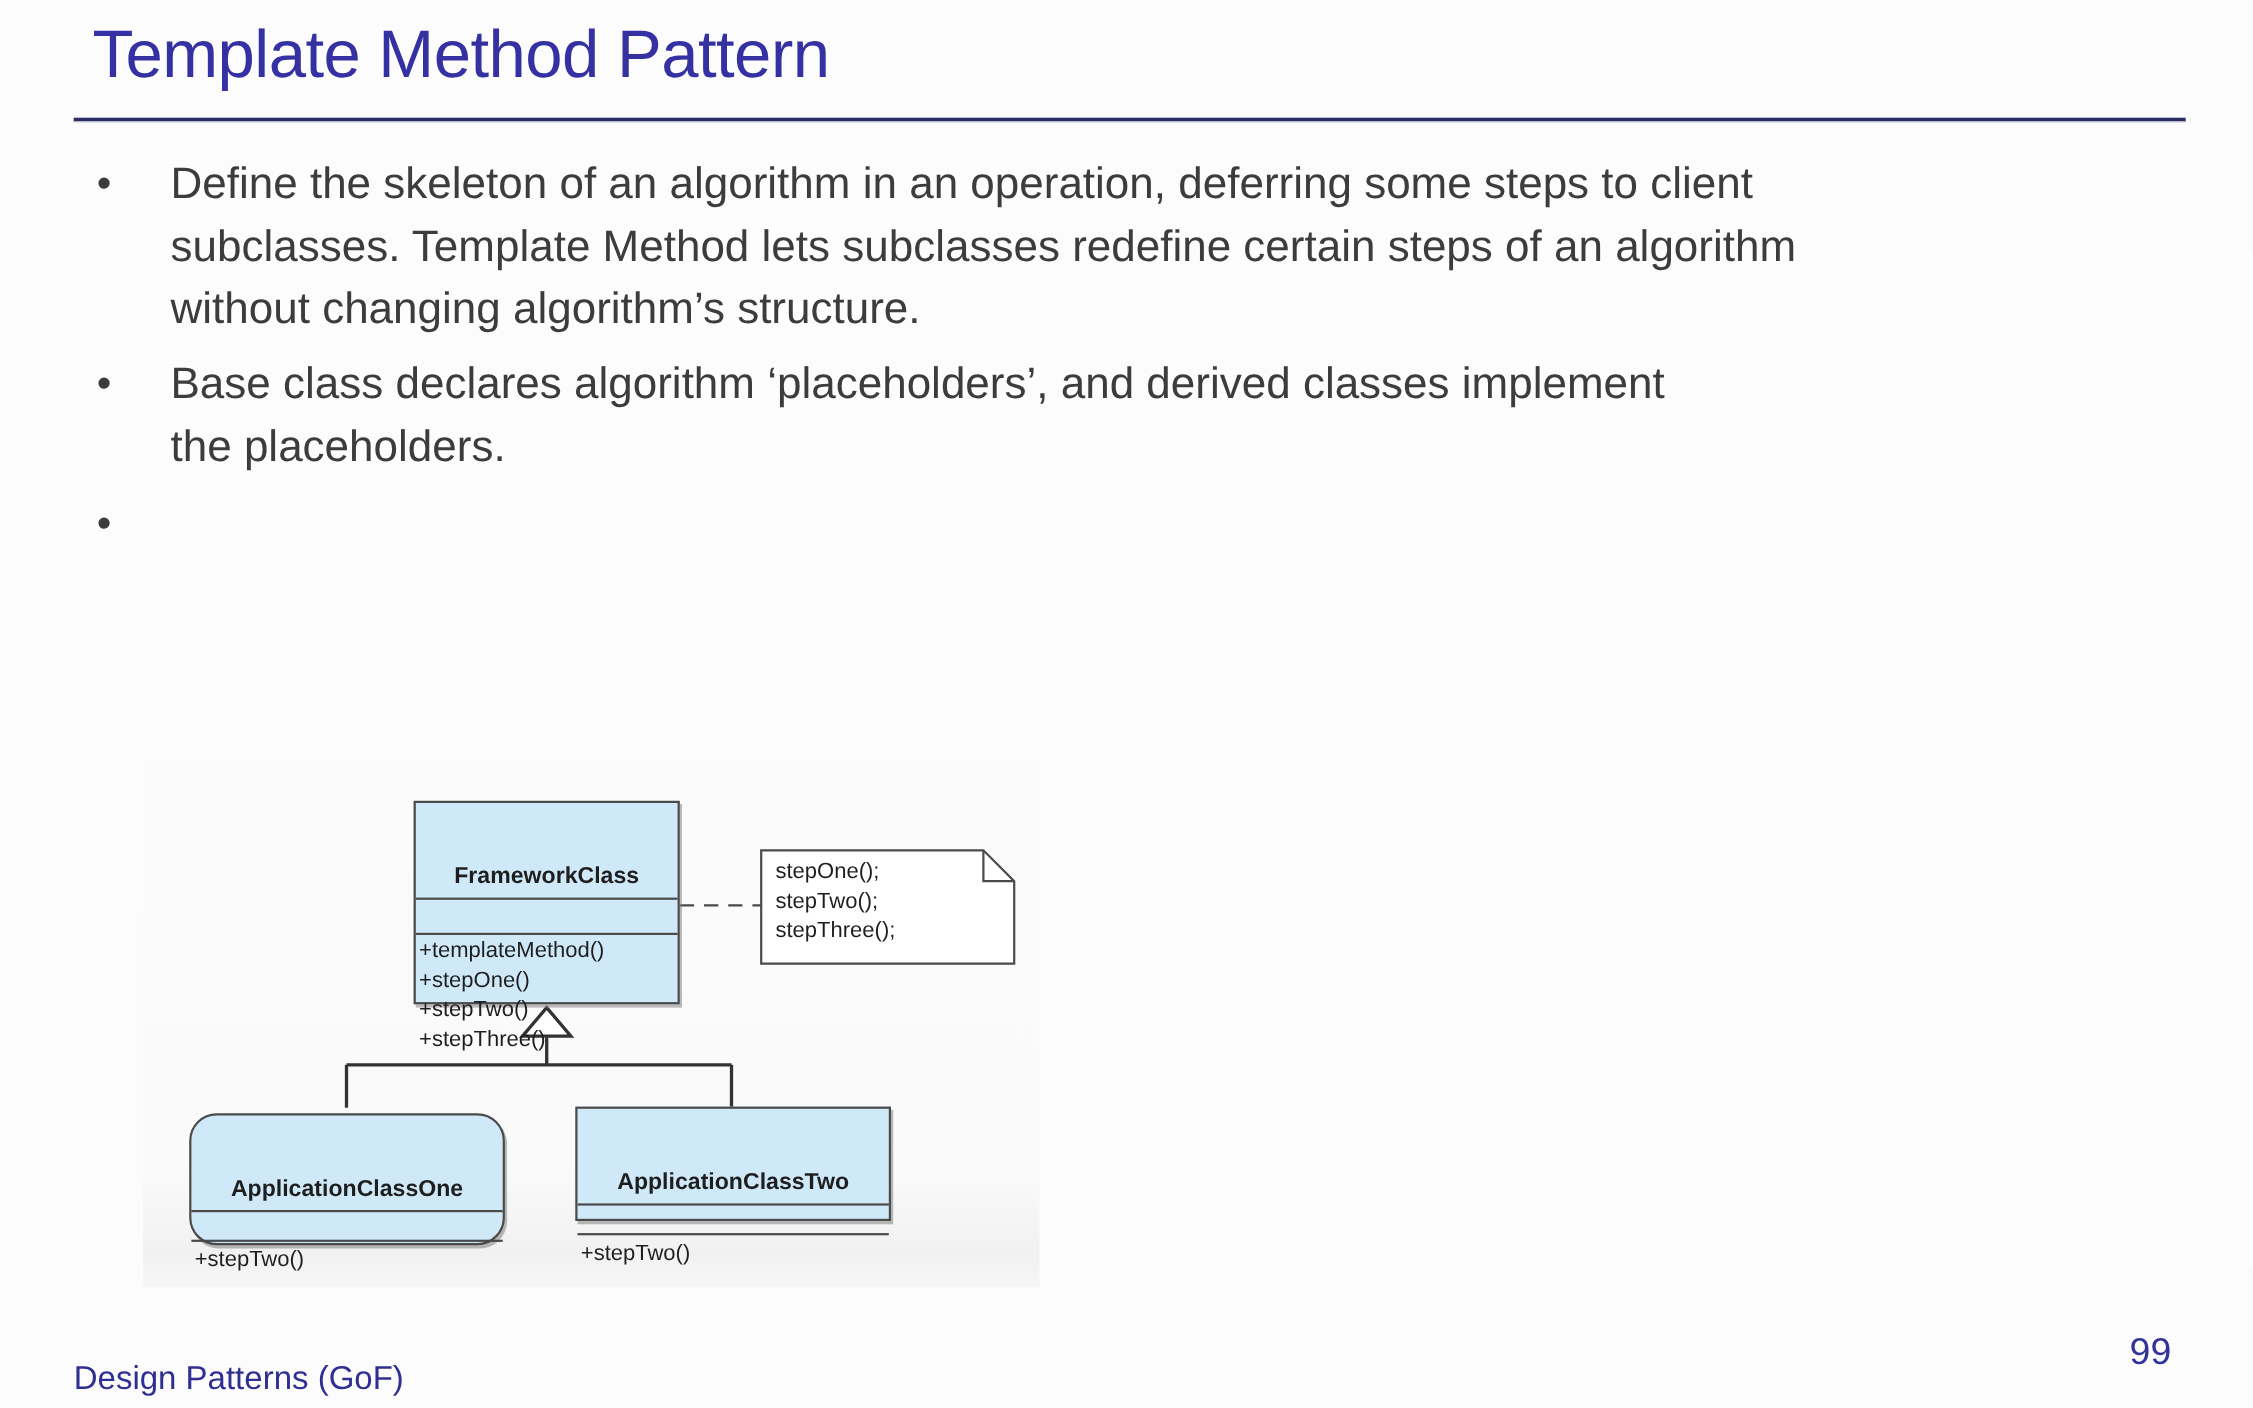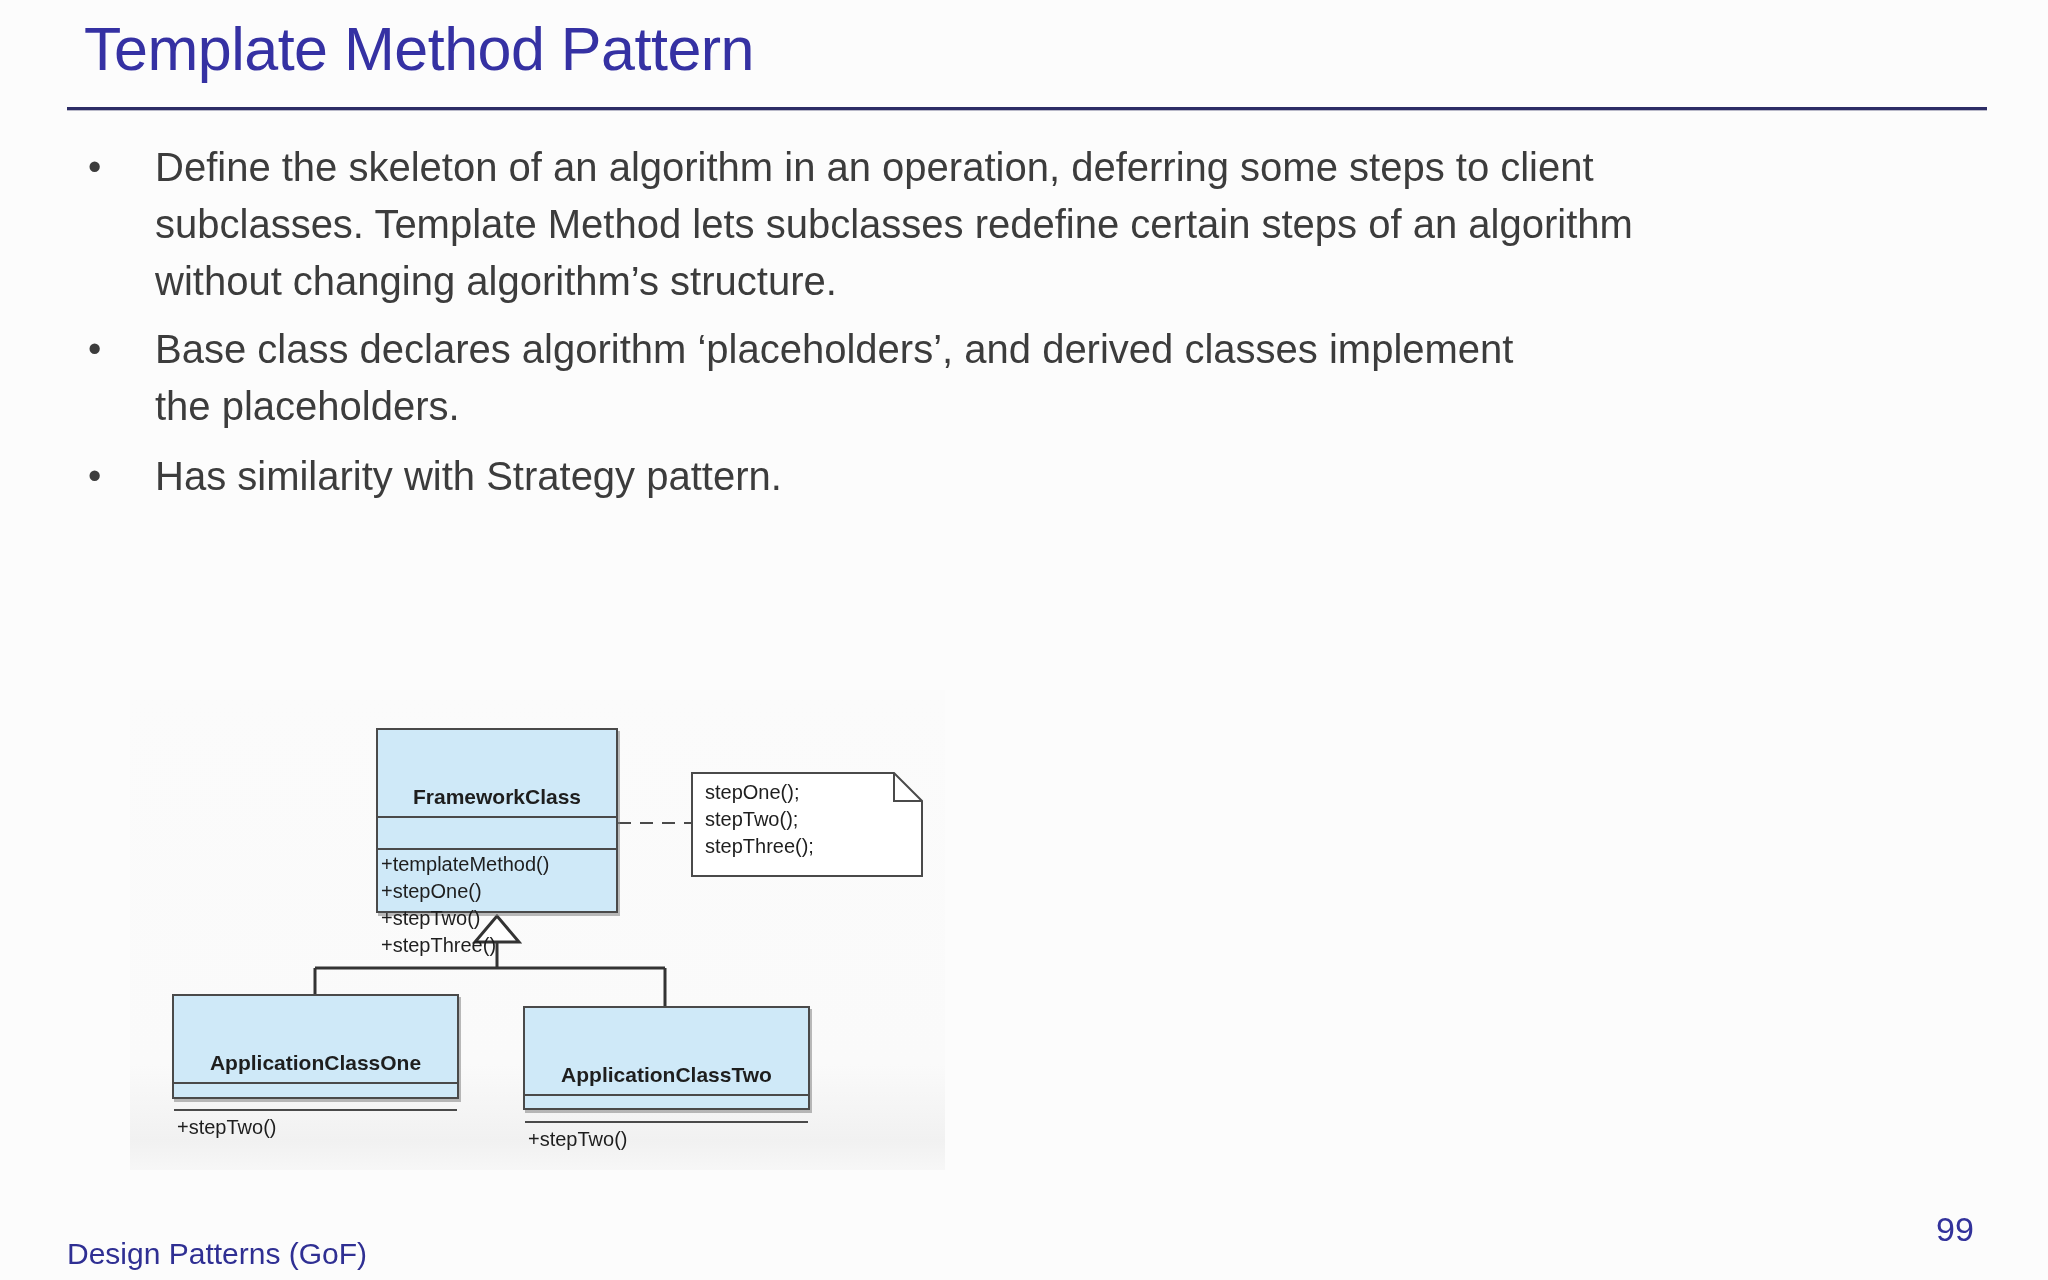--- a/index.html
+++ b/index.html
@@ -47,21 +47,21 @@
   .classbox .hdr{
     height:38px;border-bottom:2px solid #4A4A4A;
     display:flex;align-items:center;justify-content:center;
     font-weight:bold;font-size:21px;letter-spacing:0px;margin-top:48px;
   }
   .classbox .attrs{border-bottom:2px solid #4A4A4A;}
   .fw{left:246px;top:38px;width:242px;height:185px;}
   .fw .attrs{height:30px;}
   .fw .methods{padding:1px 0 0 3px;}
   .fw .methods .m{font-size:20px;line-height:27px;white-space:nowrap;}
-  .app1{left:42px;top:304px;width:287px;height:105px;}
+  .app1{left:42px;top:322px;width:287px;height:120px;border-radius:25px;}
   .app2{left:393px;top:316px;width:287px;height:104px;}
   .app1 .attrs,.app2 .attrs{height:25px;}
   .app1 .methods .m,.app2 .methods .m{
     font-size:20px;line-height:33px;padding-left:3px;white-space:nowrap;
   }
   
   .notetext{
     position:absolute;left:575px;top:89px;color:#1E1E1E;
   }
   .notetext .nline{font-size:20px;line-height:27px;white-space:nowrap;}
@@ -89,21 +89,20 @@
 subclasses. Template Method lets subclasses redefine certain steps of an algorithm
 without changing algorithm’s structure.</span>
   </div>
   <div class="bullet b2">
     <span class="dot">•</span>
     <span class="btext">Base class declares algorithm ‘placeholders’, and derived classes implement
 the placeholders.</span>
   </div>
   <div class="bullet b3">
     <span class="dot">•</span>
-    <span class="btext">Has similarity with Strategy pattern.</span>
   </div>
 
   <div class="diagram">
 
     <svg class="connectors" width="815" height="480" viewBox="0 0 815 480">
 
       <line x1="618" y1="133" x2="564" y2="133" transform="translate(-130 0)" visibility="hidden"></line>
       <line x1="488" y1="133" x2="562" y2="133" stroke="#4A4A4A" stroke-width="2" stroke-dasharray="13 9"></line>
 
       <g>

